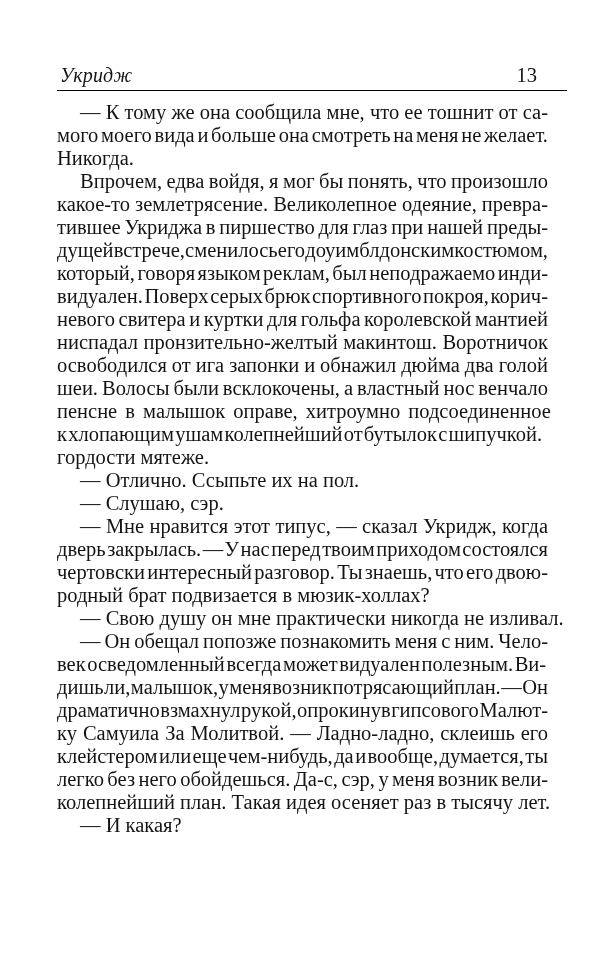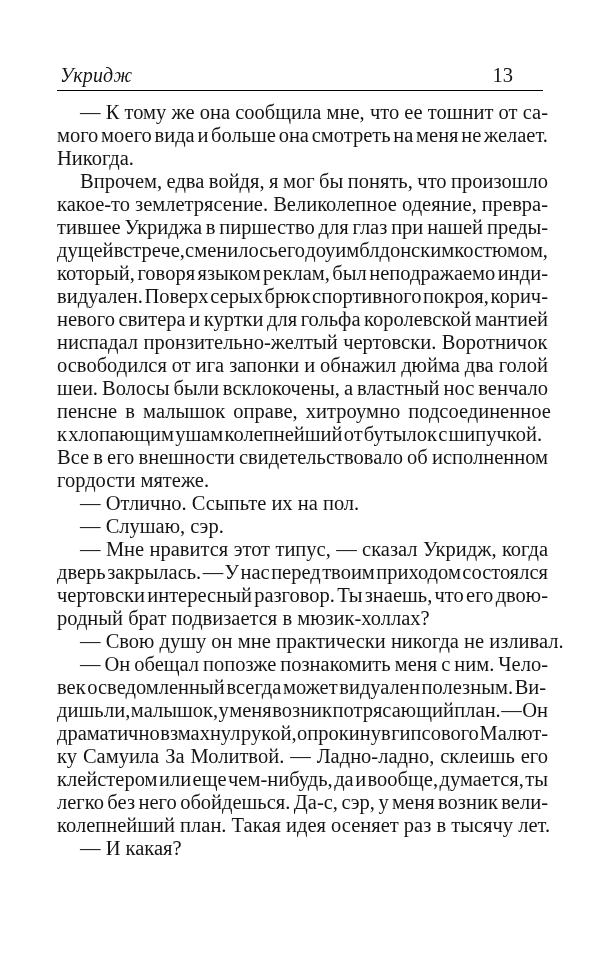--- a/index.html
+++ b/index.html
@@ -8,21 +8,21 @@
     width: 607px;
     height: 975px;
     background: #ffffff;
     overflow: hidden;
   }
   .page {
     position: relative;
     box-sizing: border-box;
     width: 607px;
     height: 975px;
-    padding: 64px 64px 0 57px;
+    padding: 64px 40px 0 57px;
     font-family: "Liberation Serif", "DejaVu Serif", serif;
     color: #141414;
     background: #ffffff;
   }
   .header {
     display: flex;
     justify-content: space-between;
     align-items: baseline;
     font-size: 20px;
     line-height: 22px;
@@ -70,26 +70,25 @@
         <div class="line last">Никогда.</div>
       </div>
       <div class="paragraph">
         <div class="line first" style="word-spacing: -0.642578px;">Впрочем, едва войдя, я мог бы понять, что произошло</div>
         <div class="line" style="word-spacing: -0.0585938px;">какое-то землетрясение. Великолепное одеяние, превра-</div>
         <div class="line" style="word-spacing: -1.29688px;">тившее Укриджа в пиршество для глаз при нашей преды-</div>
         <div class="line" style="word-spacing: -4.9625px;">дущей встрече, сменилось его доуимблдонским костюмом,</div>
         <div class="line" style="word-spacing: -2.63021px;">который, говоря языком реклам, был неподражаемо инди-</div>
         <div class="line" style="word-spacing: -3.51042px;">видуален. Поверх серых брюк спортивного покроя, корич-</div>
         <div class="line" style="word-spacing: -1.59375px;">невого свитера и куртки для гольфа королевской мантией</div>
-        <div class="line" style="word-spacing: 0.395833px;">ниспадал пронзительно-желтый чертовски. Воротничок</div>
+        <div class="line" style="word-spacing: 0.395833px;">ниспадал пронзительно-желтый макинтош. Воротничок</div>
         <div class="line" style="word-spacing: -0.171875px;">освободился от ига запонки и обнажил дюйма два голой</div>
         <div class="line" style="word-spacing: -1.13393px;">шеи. Волосы были всклокочены, а властный нос венчало</div>
         <div class="line" style="word-spacing: 2.99063px;">пенсне в малышок оправе, хитроумно подсоединенное</div>
         <div class="line" style="word-spacing: -3.91295px;">к хлопающим ушам колепнейший от бутылок с шипучкой.</div>
-        <div class="line" style="word-spacing: -0.966146px;">Все в его внешности свидетельствовало об исполненном</div>
         <div class="line last">гордости мятеже.</div>
       </div>
       <div class="paragraph">
         <div class="line first last">— Отлично. Ссыпьте их на пол.</div>
       </div>
       <div class="paragraph">
         <div class="line first last">— Слушаю, сэр.</div>
       </div>
       <div class="paragraph">
         <div class="line first" style="word-spacing: 0.253906px;">— Мне нравится этот типус, — сказал Укридж, когда</div>

